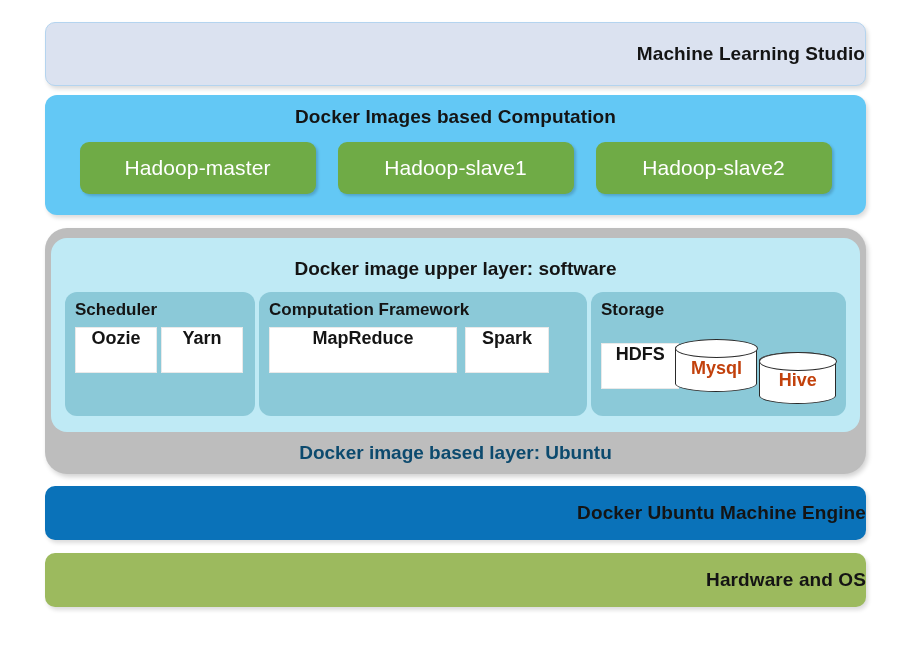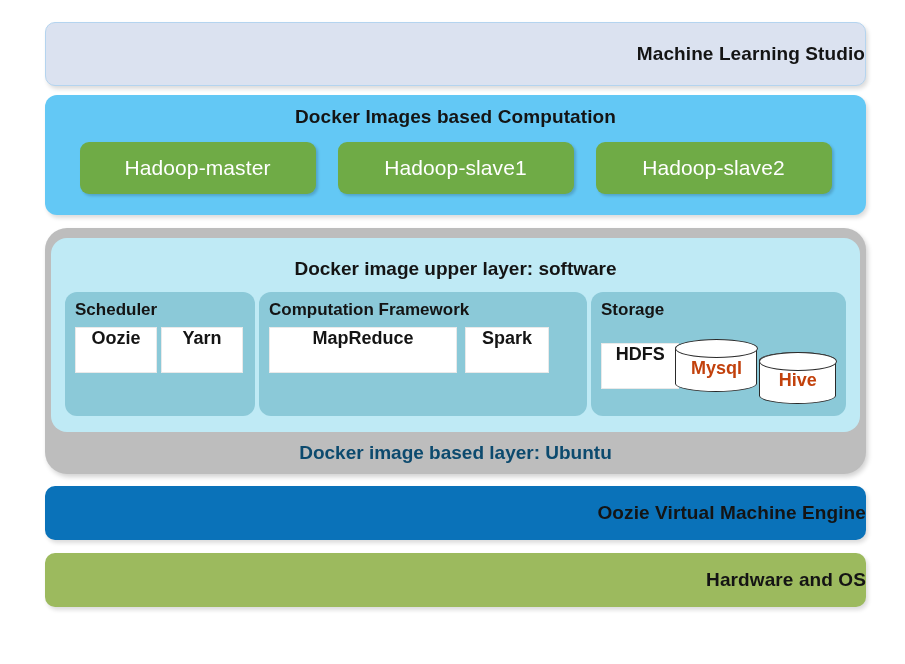--- a/index.html
+++ b/index.html
@@ -256,20 +256,20 @@
           </div>
         </div>
 
       </div>
     </div>
 
     <div class="ubuntu-label">Docker image based layer: Ubuntu</div>
   </div>
 
   <div class="band vm-engine">
-    <span>Oozie Virtual Machine Engine</span>
+    <span>Docker Ubuntu Machine Engine</span>
   </div>
 
   <div class="band hardware">
     <span>Hardware and OS</span>
   </div>
 
 </div>
 
 </body></html>

